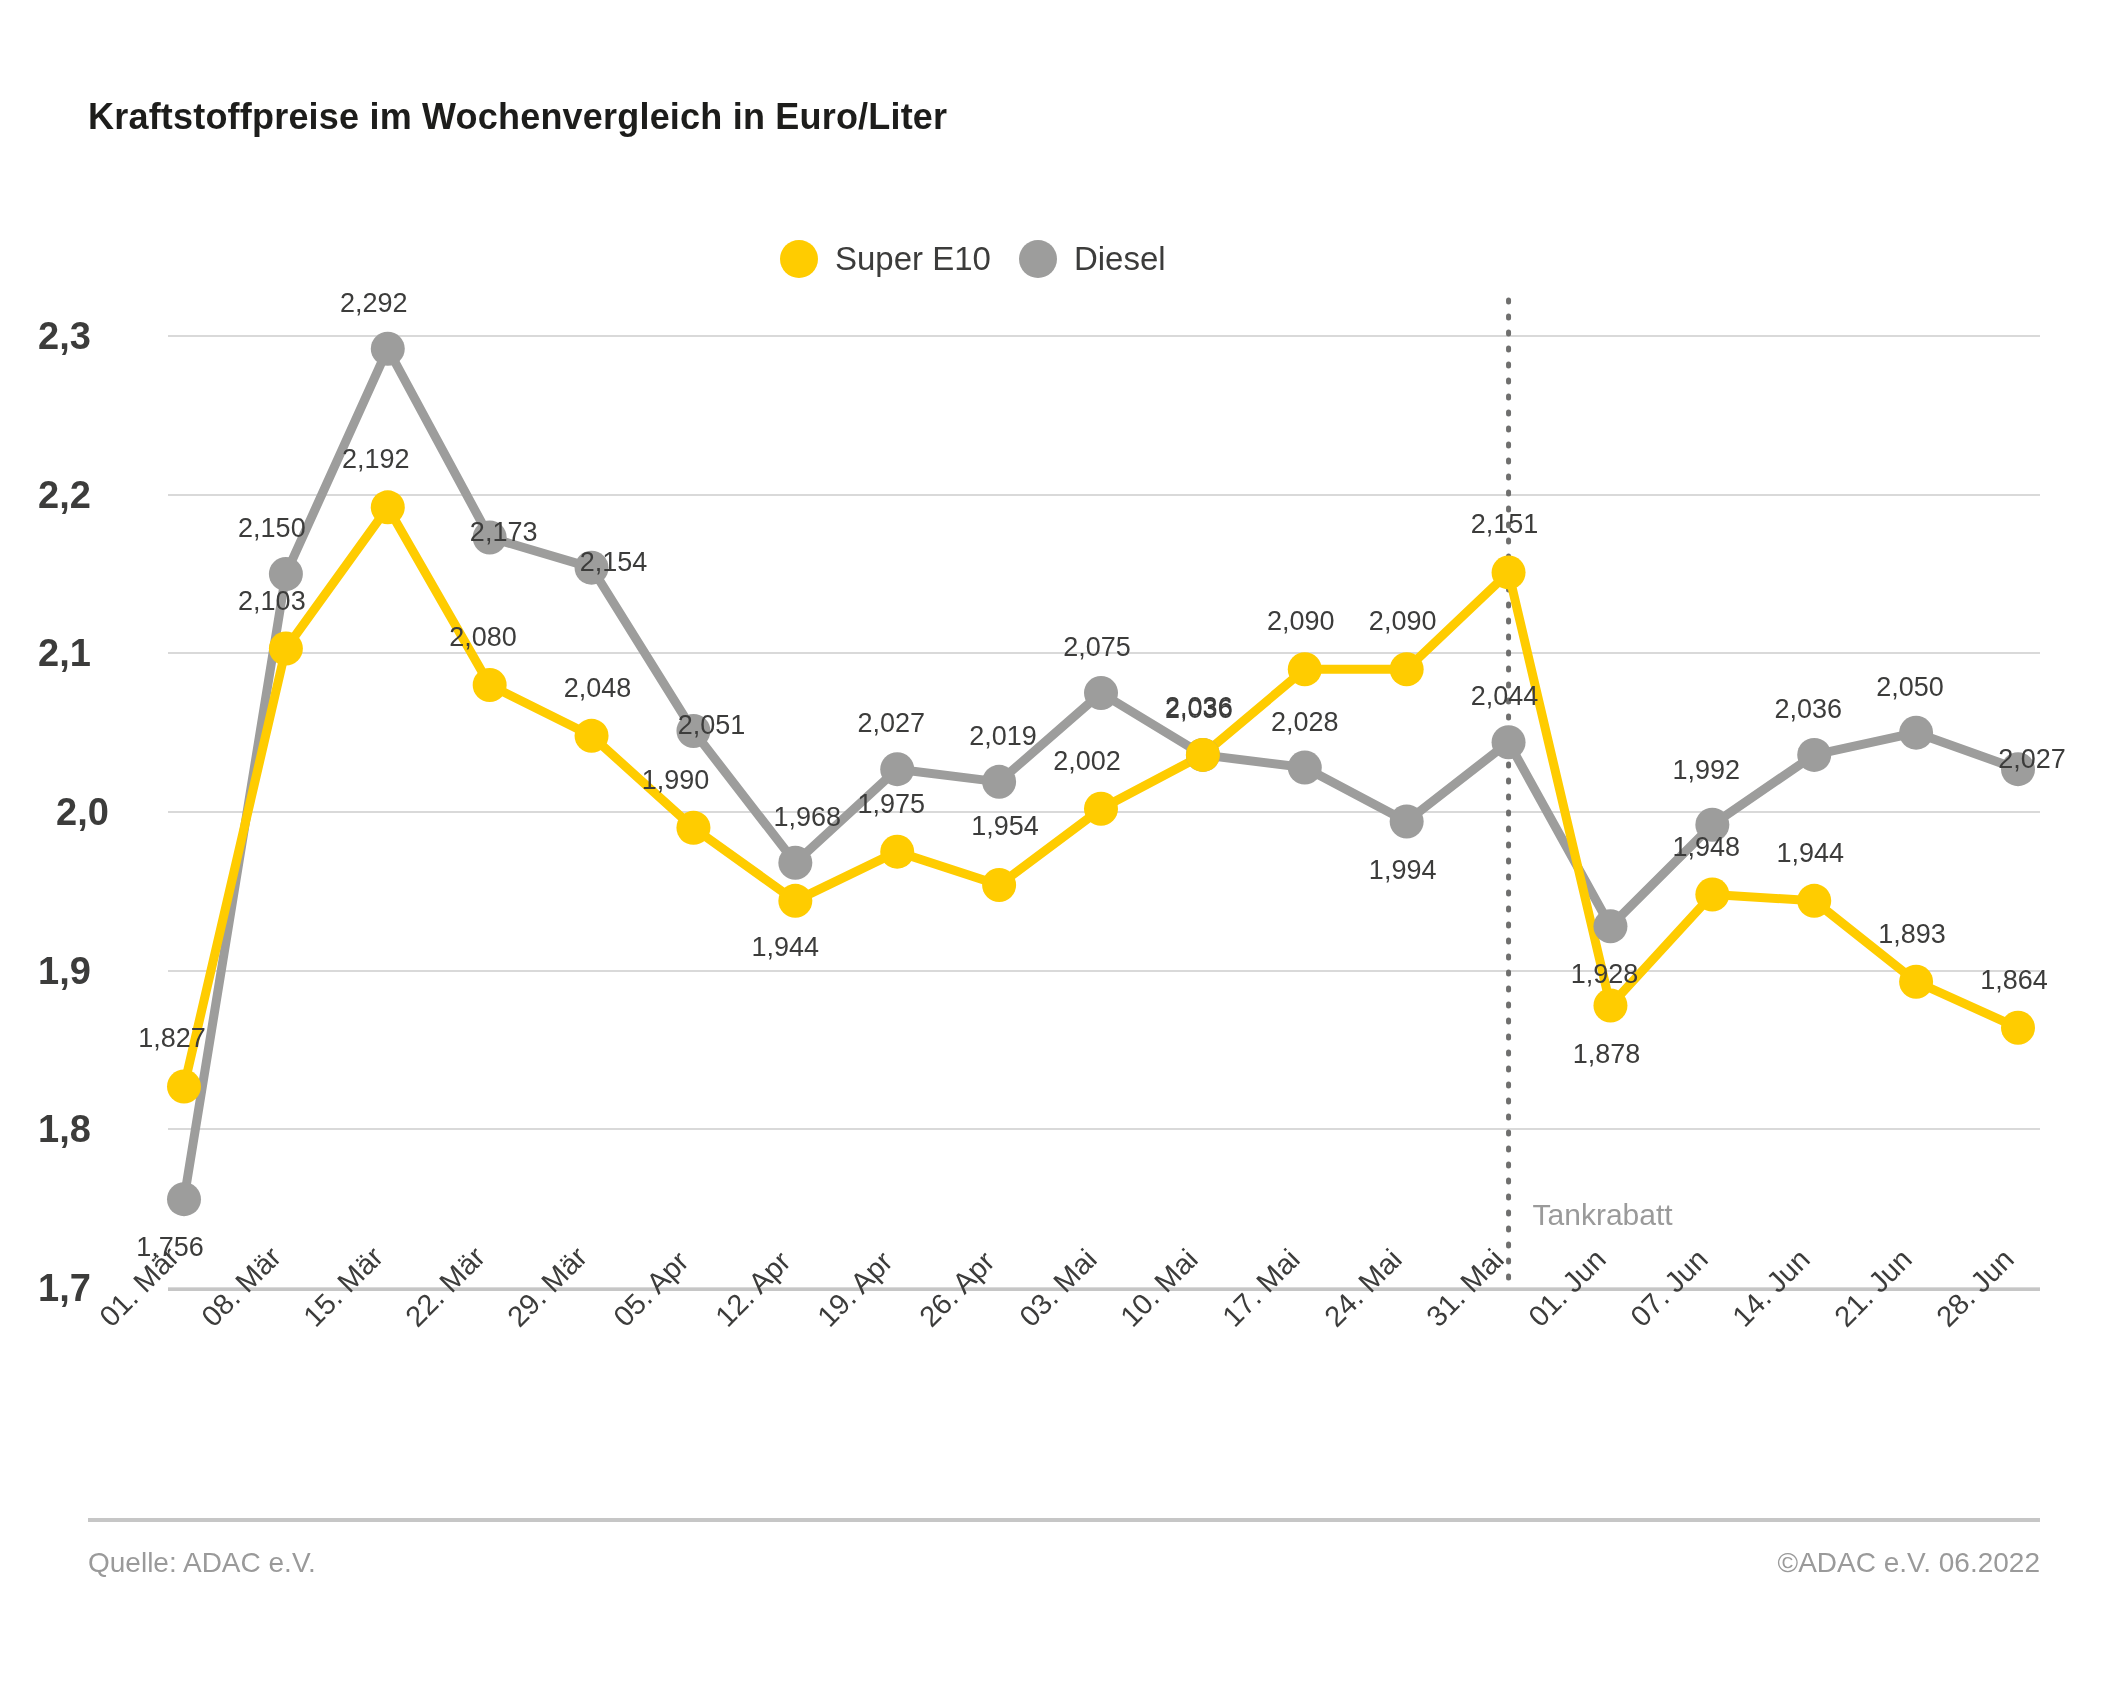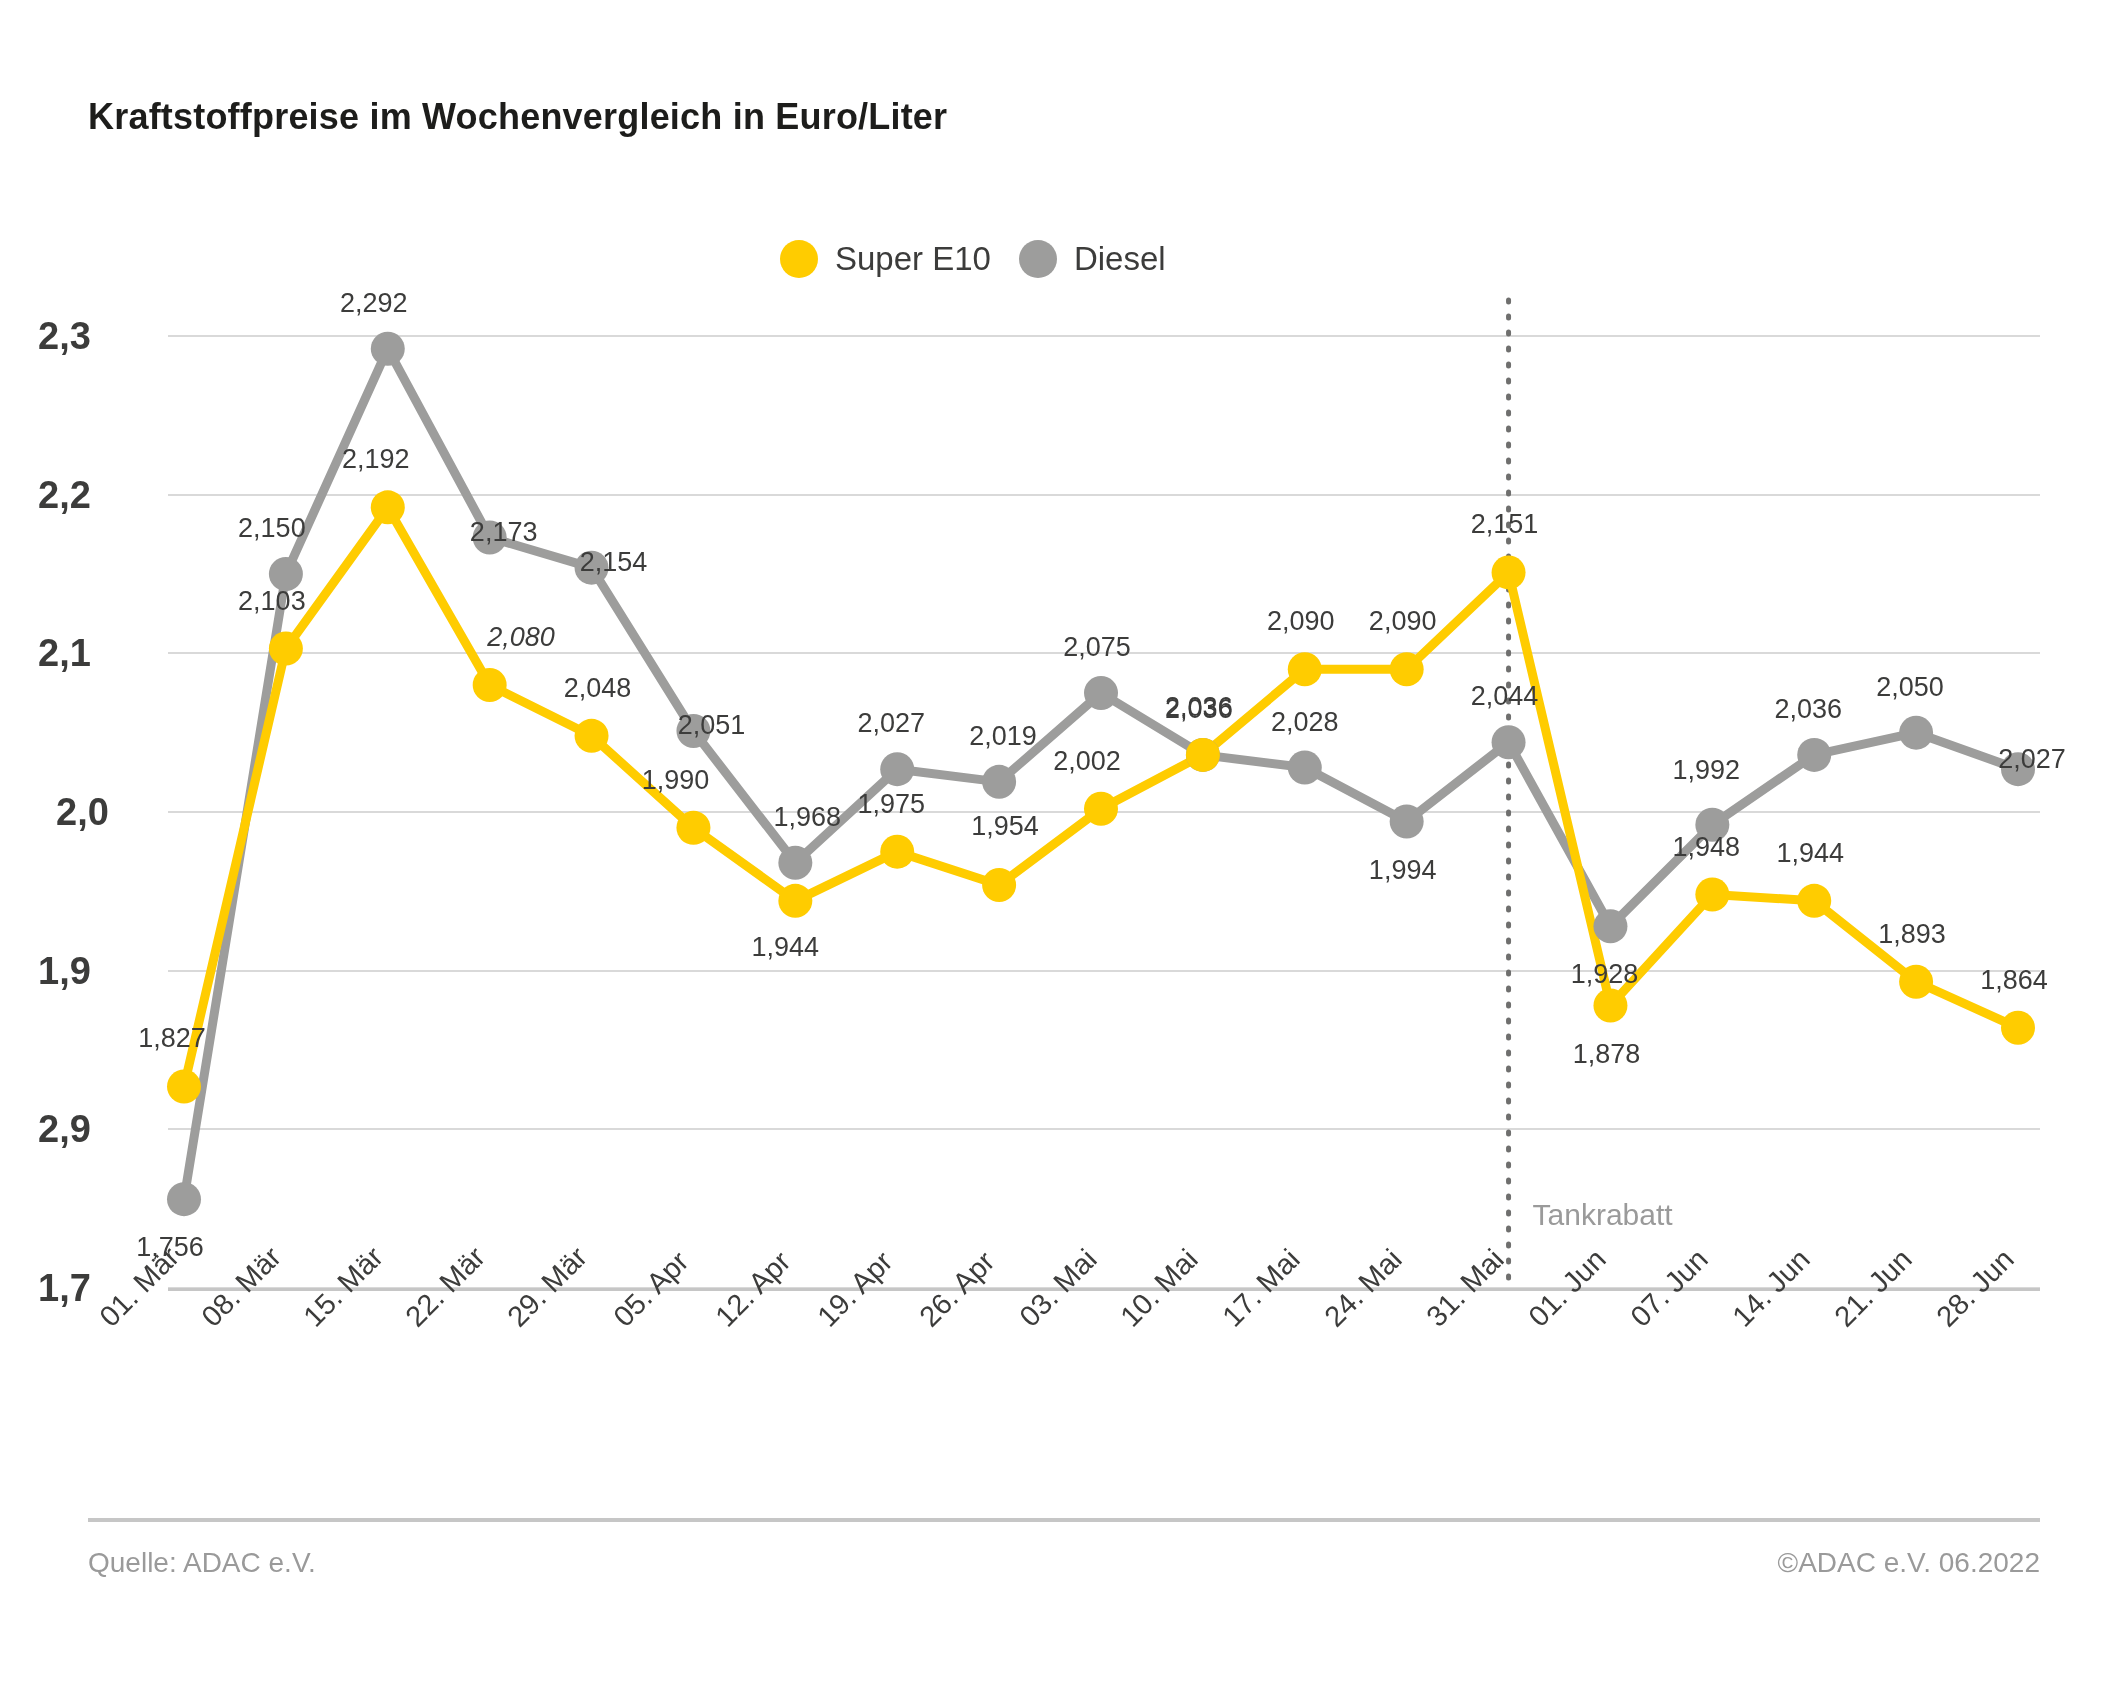--- a/index.html
+++ b/index.html
@@ -168,21 +168,21 @@
         <div class="gridline" style="top: 969px;"></div>
         <div class="gridline" style="top: 810.333px;"></div>
         <div class="gridline" style="top: 651.667px;"></div>
         <div class="gridline" style="top: 493px;"></div>
         <div class="gridline" style="top: 334.333px;"></div>
         <div class="gridline" style="top: 175.667px;"></div>
         <div class="gridline" style="top: 17px;"></div>
       </div>
     <div id="yticks">
         <div class="ytick" style="top: 970px;">1,7</div>
-        <div class="ytick" style="top: 811.333px;">2,9</div>
+        <div class="ytick" style="top: 811.333px;">1,8</div>
         <div class="ytick" style="top: 652.667px;">1,9</div>
         <div class="ytick" style="top: 494px; margin-left: 18px;">2,0</div>
         <div class="ytick" style="top: 335.333px;">2,1</div>
         <div class="ytick" style="top: 176.667px;">2,2</div>
         <div class="ytick" style="top: 18px;">2,3</div>
       </div>
     <svg class="lines" id="lines-svg" viewBox="0 0 1952 972">
         <line x1="1420.5555555555554" x2="1420.5555555555554" y1="-18" y2="970" stroke="#6f6f6e" stroke-width="5" stroke-dasharray="2 14" stroke-linecap="round"></line>
         <polyline points="96,881.1466666666665 197.88888888888889,255.9999999999999 299.77777777777777,30.69333333333327 401.66666666666663,219.50666666666632 503.55555555555554,249.6533333333332 605.4444444444445,413.0799999999995 707.3333333333333,544.7733333333333 809.2222222222223,451.1599999999996 911.1111111111111,463.85333333333296 1013,374.99999999999943 1114.888888888889,436.87999999999977 1216.7777777777778,449.57333333333315 1318.6666666666665,503.51999999999987 1420.5555555555554,424.1866666666664 1522.4444444444446,608.24 1624.3333333333335,506.69333333333316 1726.2222222222222,436.87999999999977 1828.111111111111,414.66666666666674 1930,451.1599999999996" fill="none" stroke="#9D9D9C" stroke-width="9" stroke-linejoin="round" stroke-linecap="round"></polyline>
         <polyline points="96,768.4933333333333 197.88888888888889,330.5733333333328 299.77777777777777,189.35999999999956 401.66666666666663,367.0666666666664 503.55555555555554,417.8399999999997 605.4444444444445,509.8666666666665 707.3333333333333,582.8533333333332 809.2222222222223,533.6666666666663 911.1111111111111,566.9866666666666 1013,490.8266666666668 1114.888888888889,436.87999999999977 1216.7777777777778,351.19999999999993 1318.6666666666665,351.19999999999993 1420.5555555555554,254.4133333333334 1522.4444444444446,687.5733333333334 1624.3333333333335,576.5066666666665 1726.2222222222222,582.8533333333332 1828.111111111111,663.7733333333332 1930,709.7866666666664" fill="none" stroke="#FFCC00" stroke-width="9" stroke-linejoin="round" stroke-linecap="round"></polyline>
@@ -222,21 +222,21 @@
         <circle cx="1522.4444444444446" cy="687.5733333333334" r="17" fill="#FFCC00"></circle>
         <circle cx="1624.3333333333335" cy="576.5066666666665" r="17" fill="#FFCC00"></circle>
         <circle cx="1726.2222222222222" cy="582.8533333333332" r="17" fill="#FFCC00"></circle>
         <circle cx="1828.111111111111" cy="663.7733333333332" r="17" fill="#FFCC00"></circle>
         <circle cx="1930" cy="709.7866666666664" r="17" fill="#FFCC00"></circle>
       </svg>
     <div id="pointlabels">
         <div class="pt-label" style="left: 84px; top: 720.493px;">1,827</div>
         <div class="pt-label" style="left: 183.889px; top: 282.573px;">2,103</div>
         <div class="pt-label" style="left: 287.778px; top: 141.36px;">2,192</div>
-        <div class="pt-label" style="left: 433px; top: 319.067px; font-style: italic;">2,080</div>
+        <div class="pt-label" style="left: 395px; top: 319.067px;">2,080</div>
         <div class="pt-label" style="left: 509.556px; top: 369.84px;">2,048</div>
         <div class="pt-label" style="left: 587.444px; top: 461.867px;">1,990</div>
         <div class="pt-label" style="left: 697.333px; top: 628.853px;">1,944</div>
         <div class="pt-label" style="left: 803.222px; top: 485.667px;">1,975</div>
         <div class="pt-label" style="left: 917.111px; top: 508px; text-align: center;">1,954</div>
         <div class="pt-label" style="left: 999px; top: 442.827px;">2,002</div>
         <div class="pt-label" style="left: 1110.89px; top: 388.88px;">2,036</div>
         <div class="pt-label" style="left: 1212.78px; top: 303.2px;">2,090</div>
         <div class="pt-label" style="left: 1314.67px; top: 303.2px;">2,090</div>
         <div class="pt-label" style="left: 1416.56px; top: 206.413px;">2,151</div>

